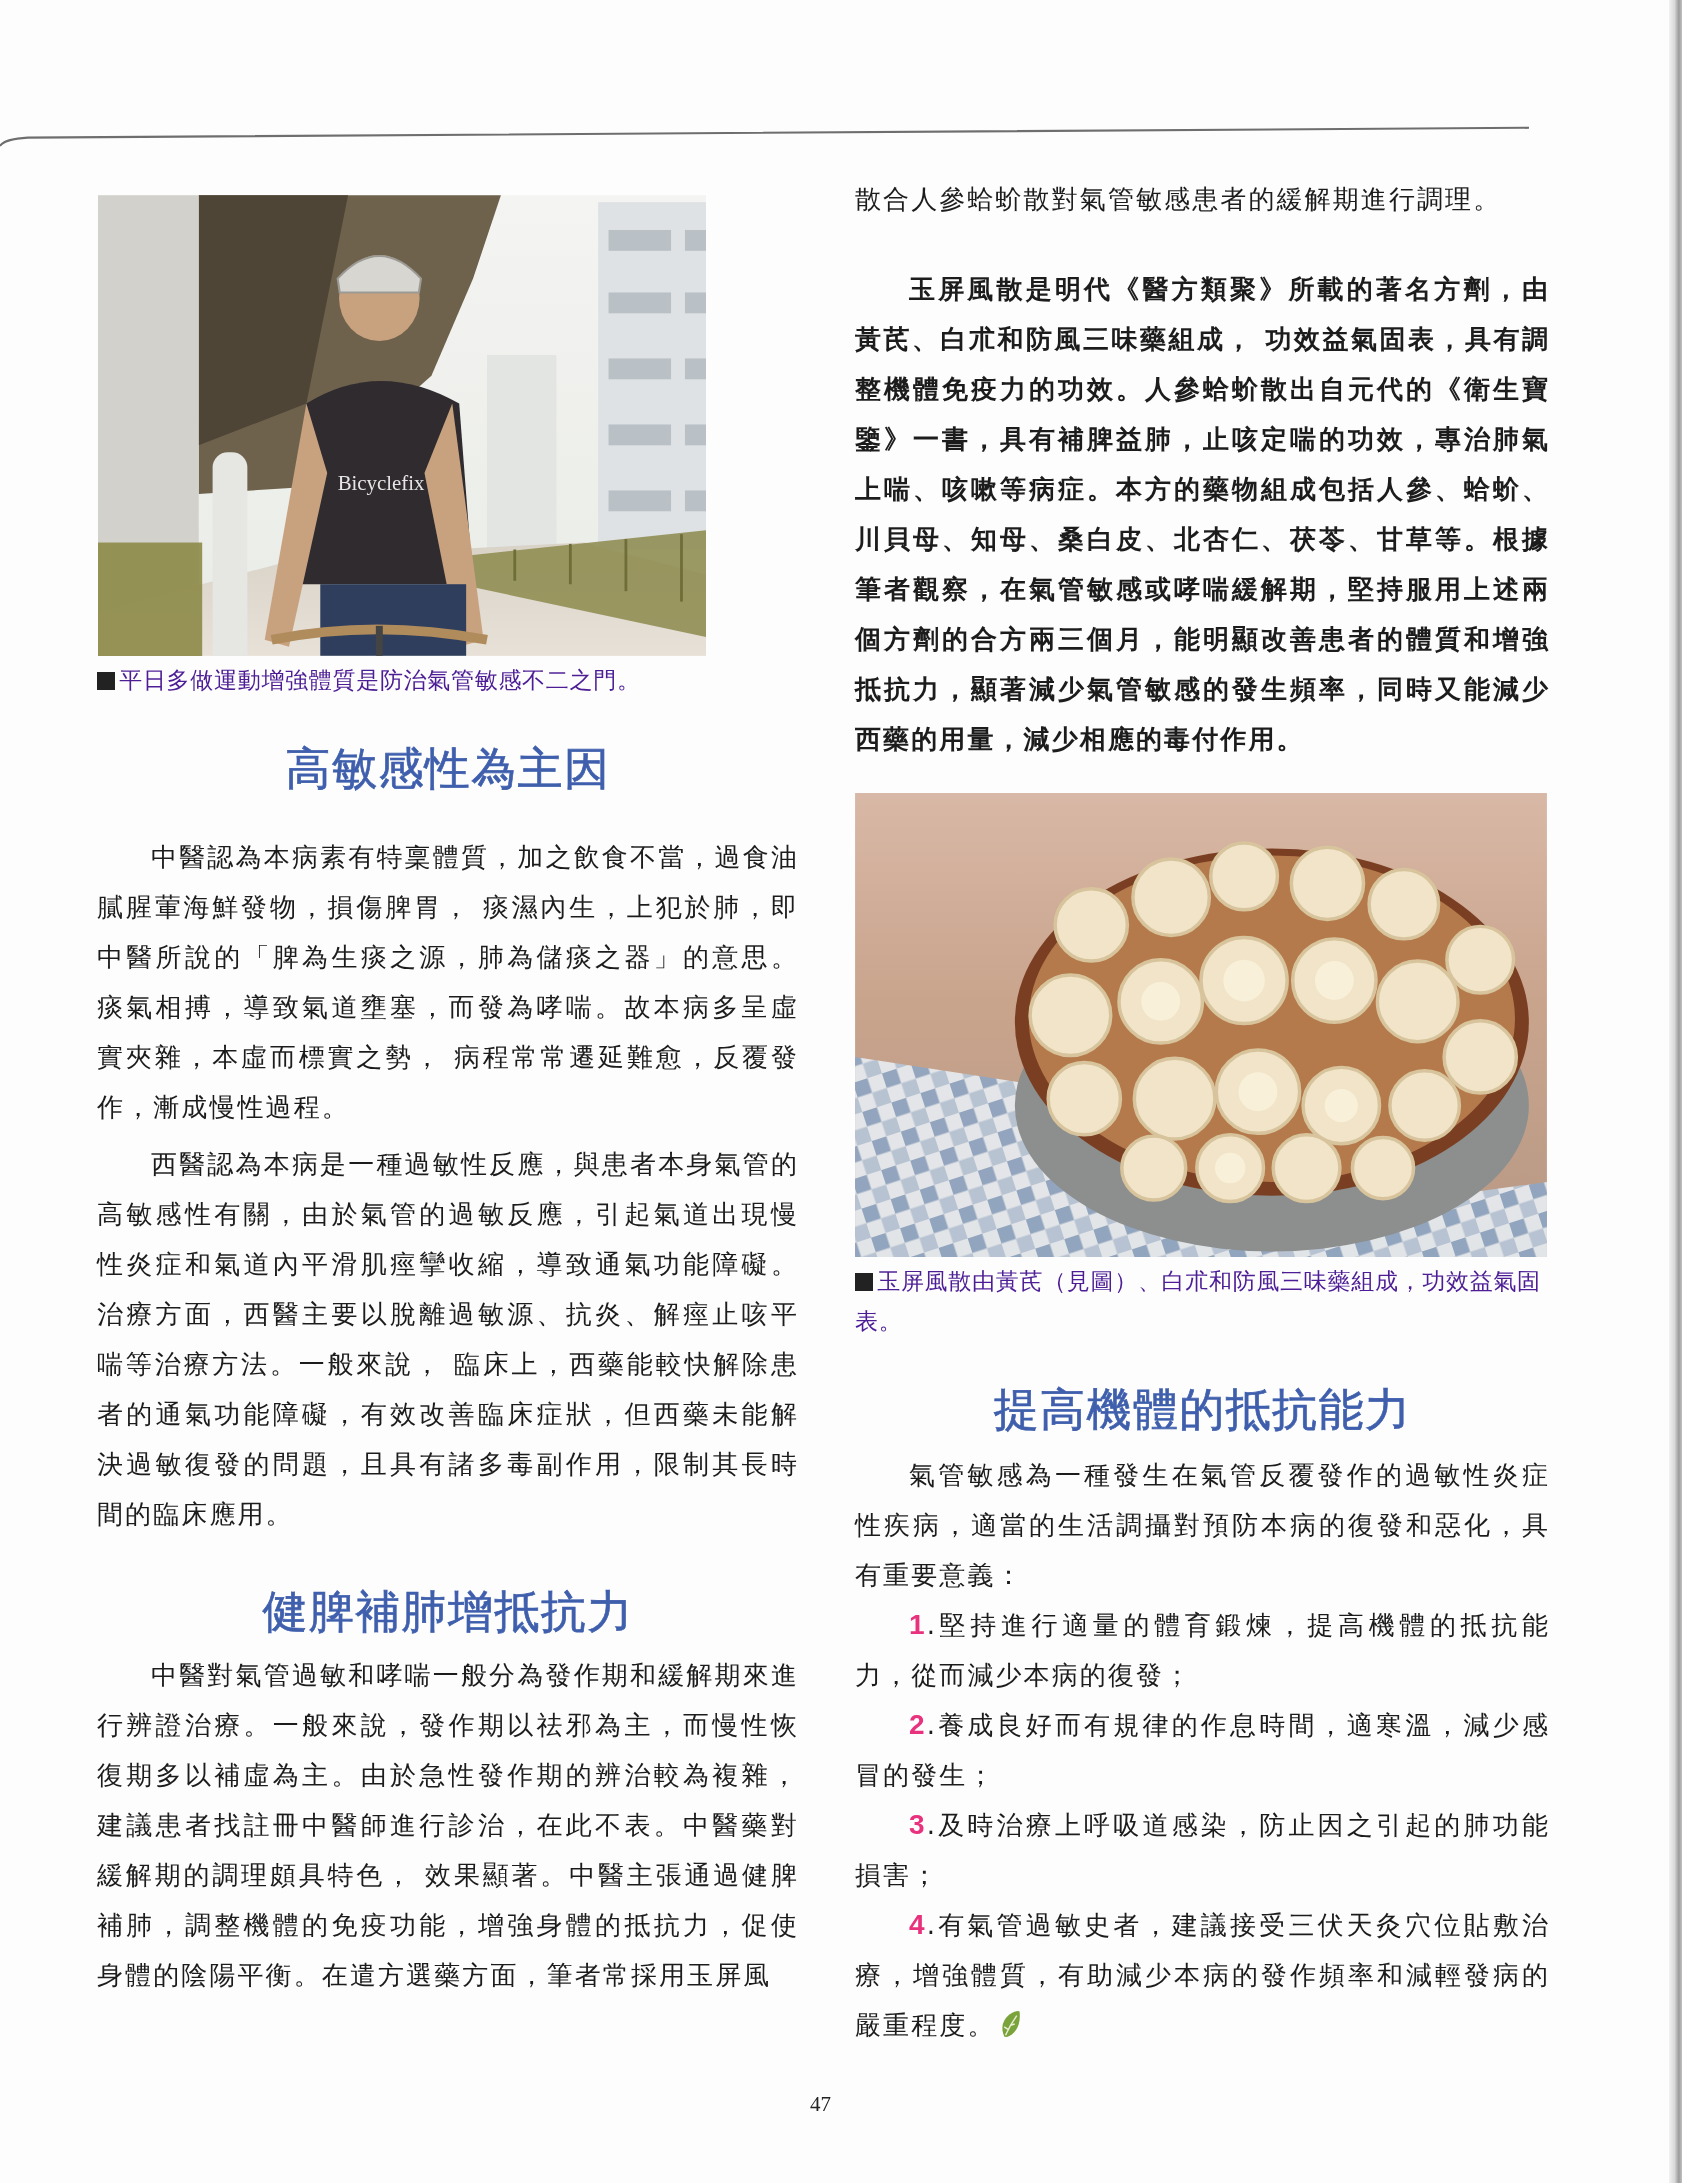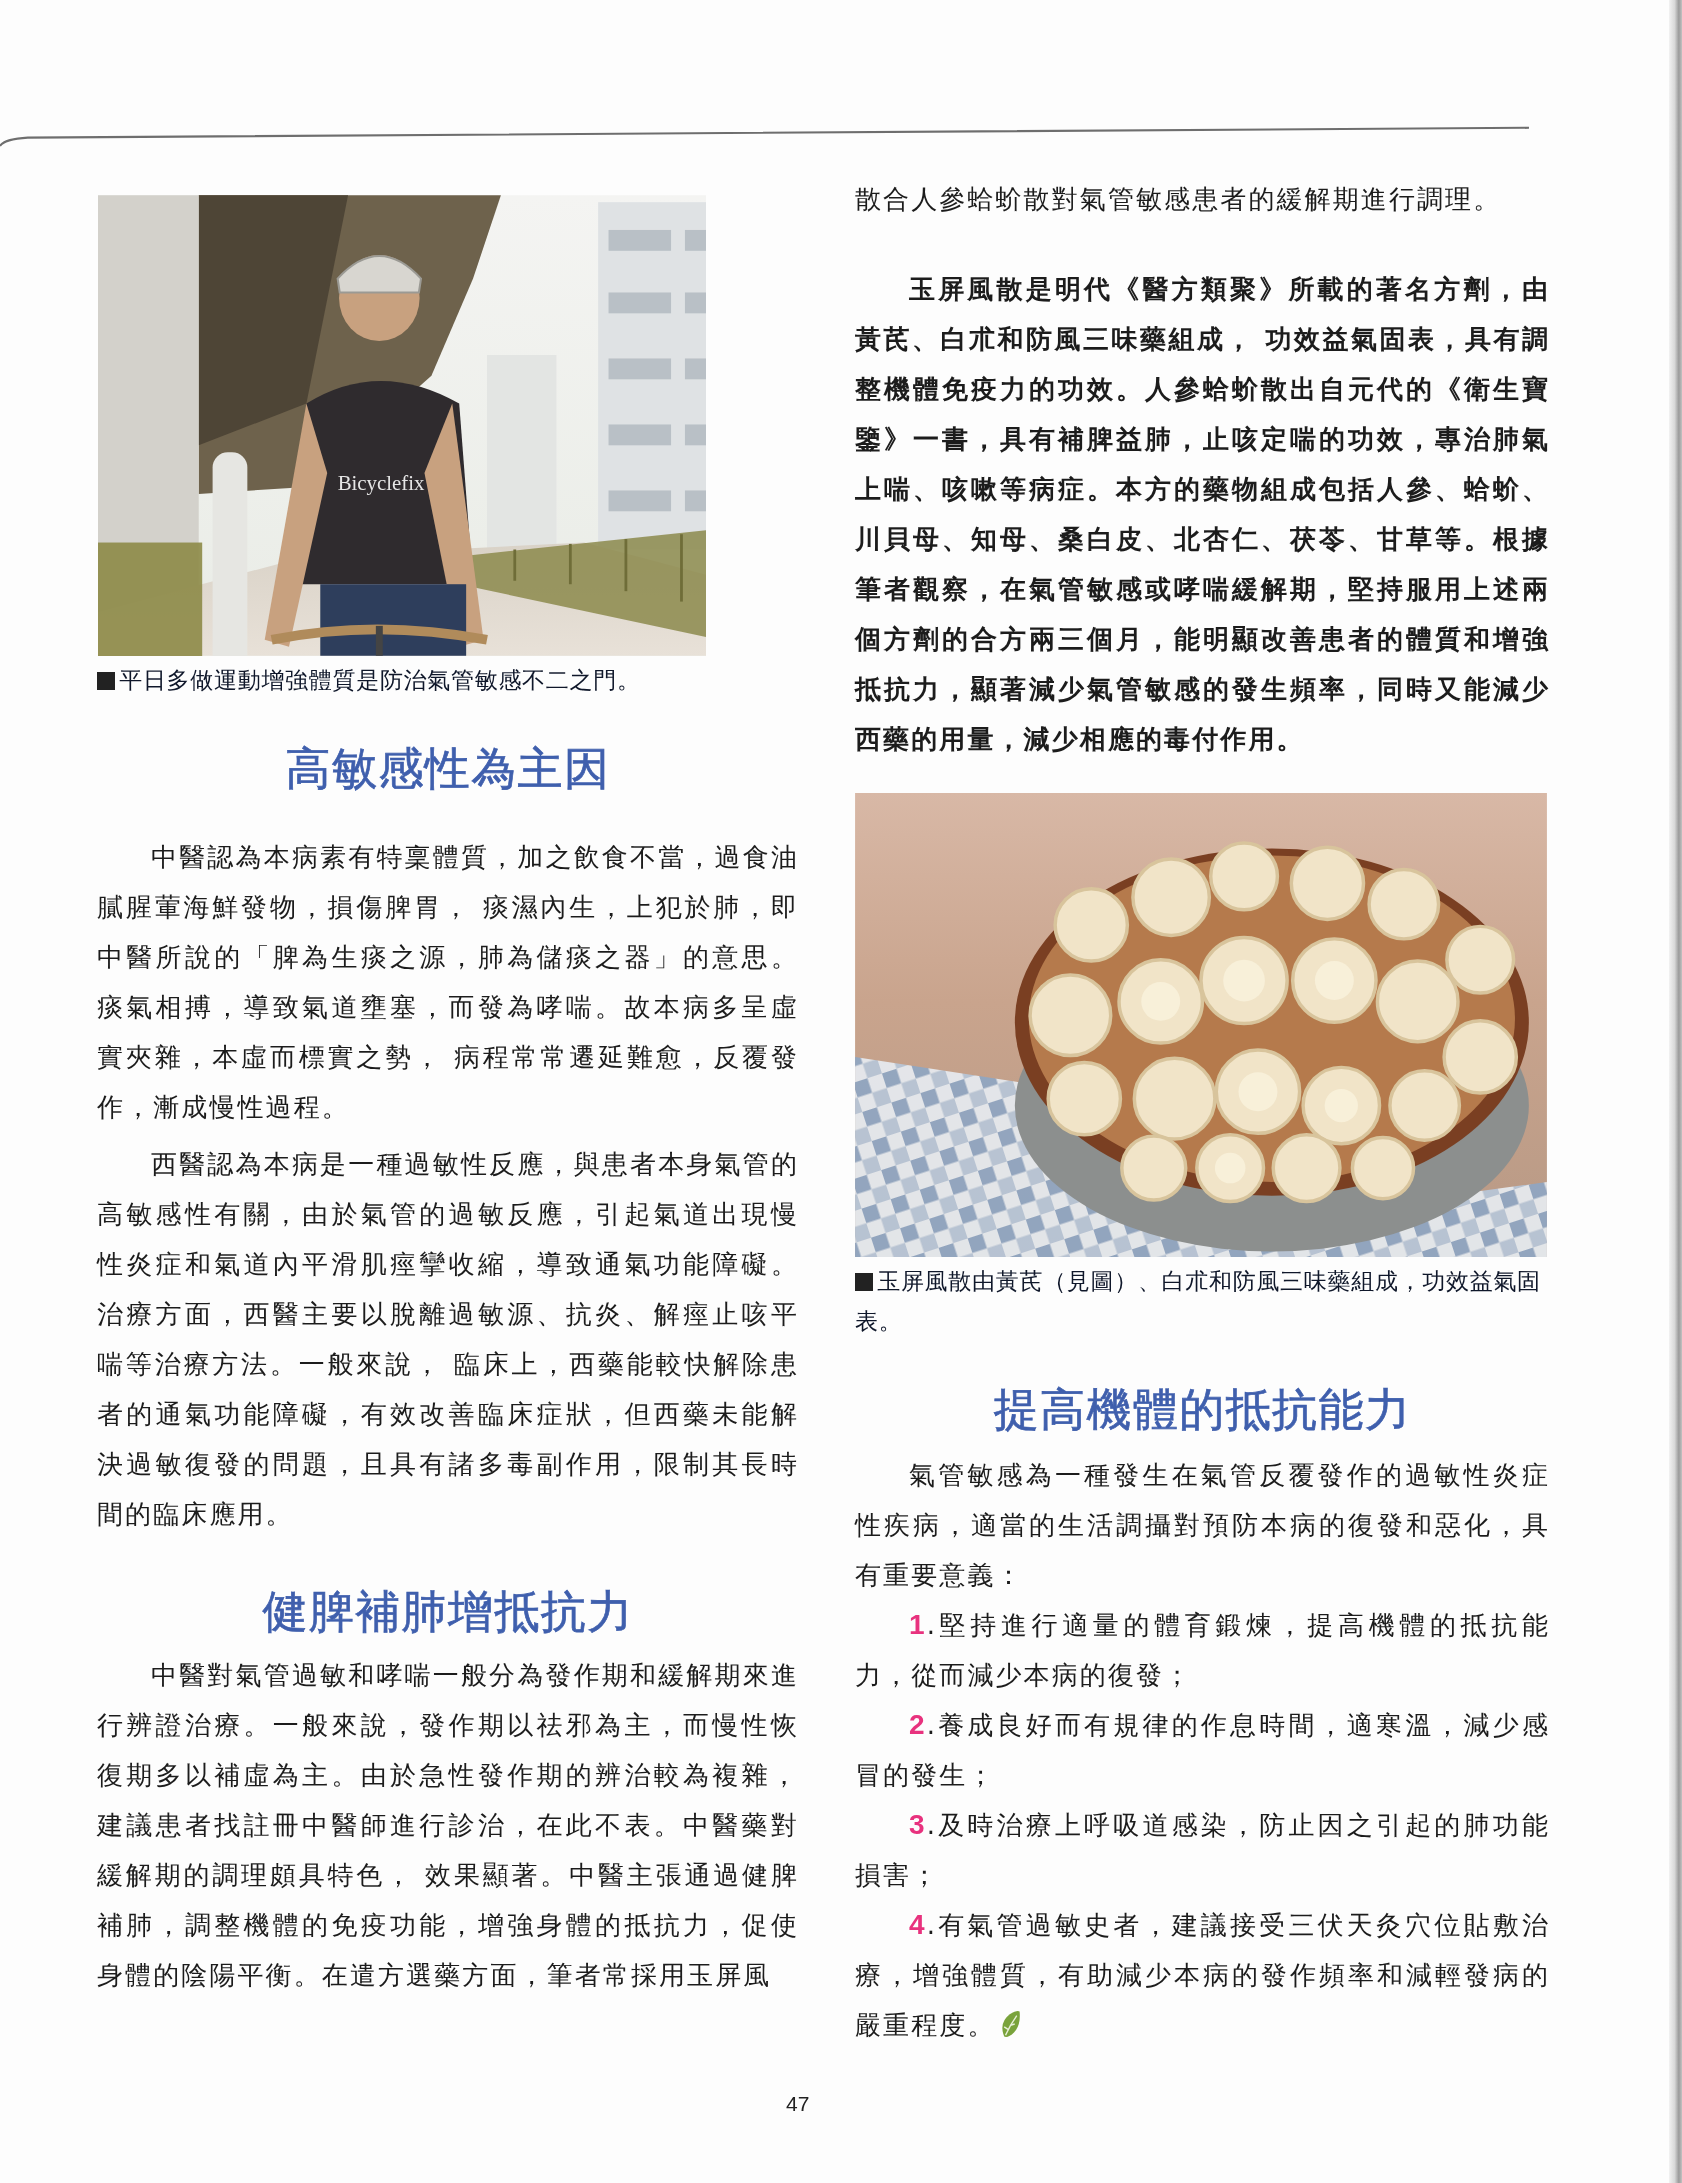--- a/index.html
+++ b/index.html
@@ -7,29 +7,29 @@
        font-family:"DejaVu Sans","Liberation Sans",sans-serif;color:#1c1c1c;}
   .page-edge{position:absolute;top:0;right:0;width:14px;height:2183px;
        background:linear-gradient(to right,#f2f2f2 0%,#d8d8d8 40%,#9a9a9a 70%,#cfcfcf 100%);}
   .rule{position:absolute;left:0;top:125px;width:1529px;height:28px;}
   .col{position:absolute;}
   .col-left{left:97px;top:195px;width:702px;}
   .col-right{left:842px;top:174px;width:695px;margin-left:13px;}
   .photo{position:relative;overflow:hidden;}
   .photo-cyclist{width:608px;height:461px;margin-left:1.4px;}
   .photo-herb{width:692px;height:464px;margin-top:29px;}
-  .caption{font-size:23px;line-height:40px;margin-top:4.2px;color:#0f172a;letter-spacing:0.7px;}
+  .caption{font-size:23px;line-height:40px;margin-top:4.2px;color:#4c1d95;letter-spacing:0.7px;}
   .caption .sq{display:inline-block;width:18px;height:18px;background:#222;margin-right:4.2px;vertical-align:-1.4px;}
   .heading{color:#3f5fad;font-size:45px;text-align:center;letter-spacing:1.4px;font-weight:normal;
        -webkit-text-stroke:0.7px #3f5fad;margin:0;}
   .para{font-size:26px;line-height:50px;letter-spacing:2.1px;text-align:justify;margin:0;}
   .indent{text-indent:54px;}
   .num{color:#e8327e;font-weight:bold;font-size:28px;font-family:"Liberation Sans",sans-serif;}
   .leaf{display:inline-block;width:21px;height:28px;vertical-align:-4.2px;margin-left:4.2px;}
-  .page-number{position:absolute;left:786px;top:2092px;font-family:Liberation Sans, sans-serif;font-size:21px;color:#222;}
+  .page-number{position:absolute;left:810px;top:2092px;font-family:Liberation Serif, serif;font-size:21px;color:#222;}
 </style>
 </head>
 <body>
 
 <div class="page-edge"></div>
 
 <svg class="rule" viewBox="0 0 2200 40" preserveAspectRatio="none">
   <path d="M0,30 Q6,20 40,18 L2200,4" stroke="#6e6e6e" stroke-width="3" fill="none"></path>
 </svg>
 

